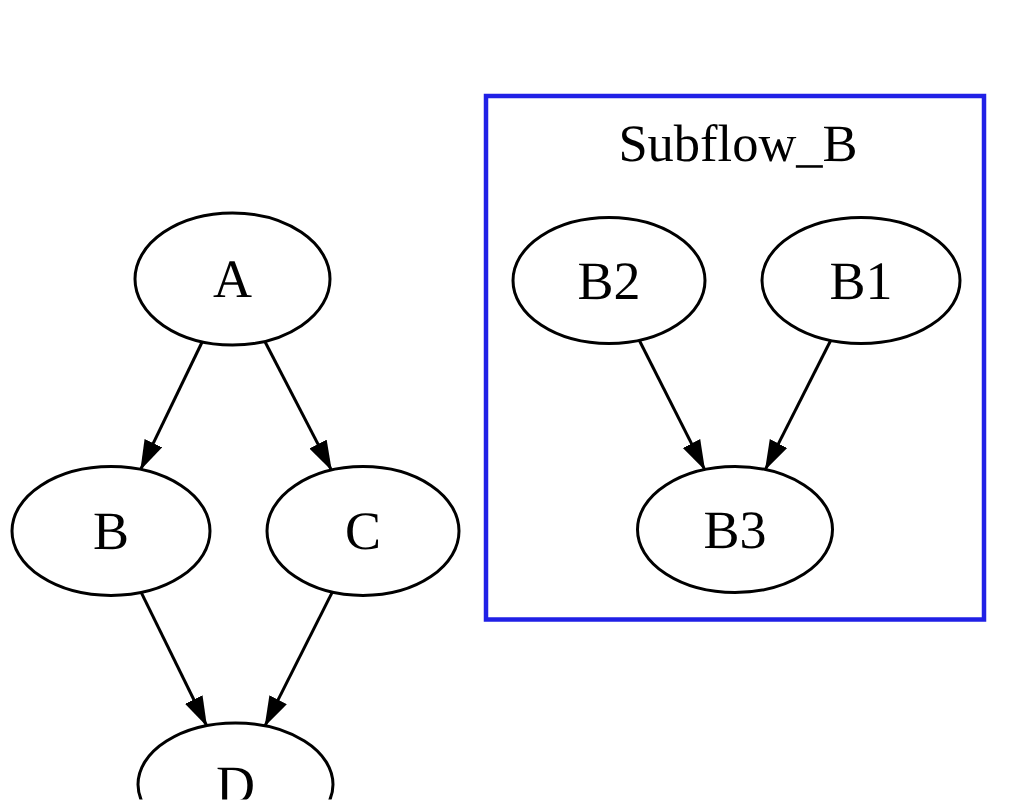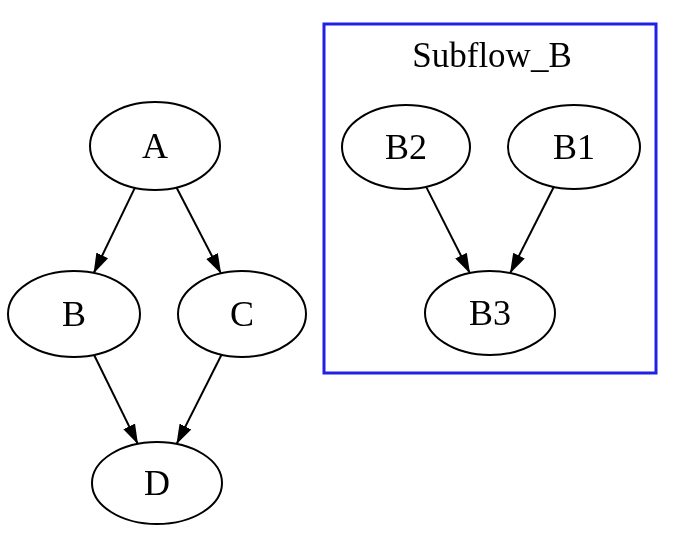--- a/index.html
+++ b/index.html
@@ -9,20 +9,21 @@
     width: 684px;
     height: 533px;
     overflow: hidden;
     font-family: "Liberation Serif", "DejaVu Serif", serif;
   }
   #stage {
     position: relative;
     width: 684px;
     height: 454px;
     background: #ffffff;
+    margin-top: 40px;
   }
   svg text {
     font-family: "Liberation Serif", "DejaVu Serif", serif;
     user-select: none;
   }
 </style>
 </head>
 <body>
 
 <div id="stage">

